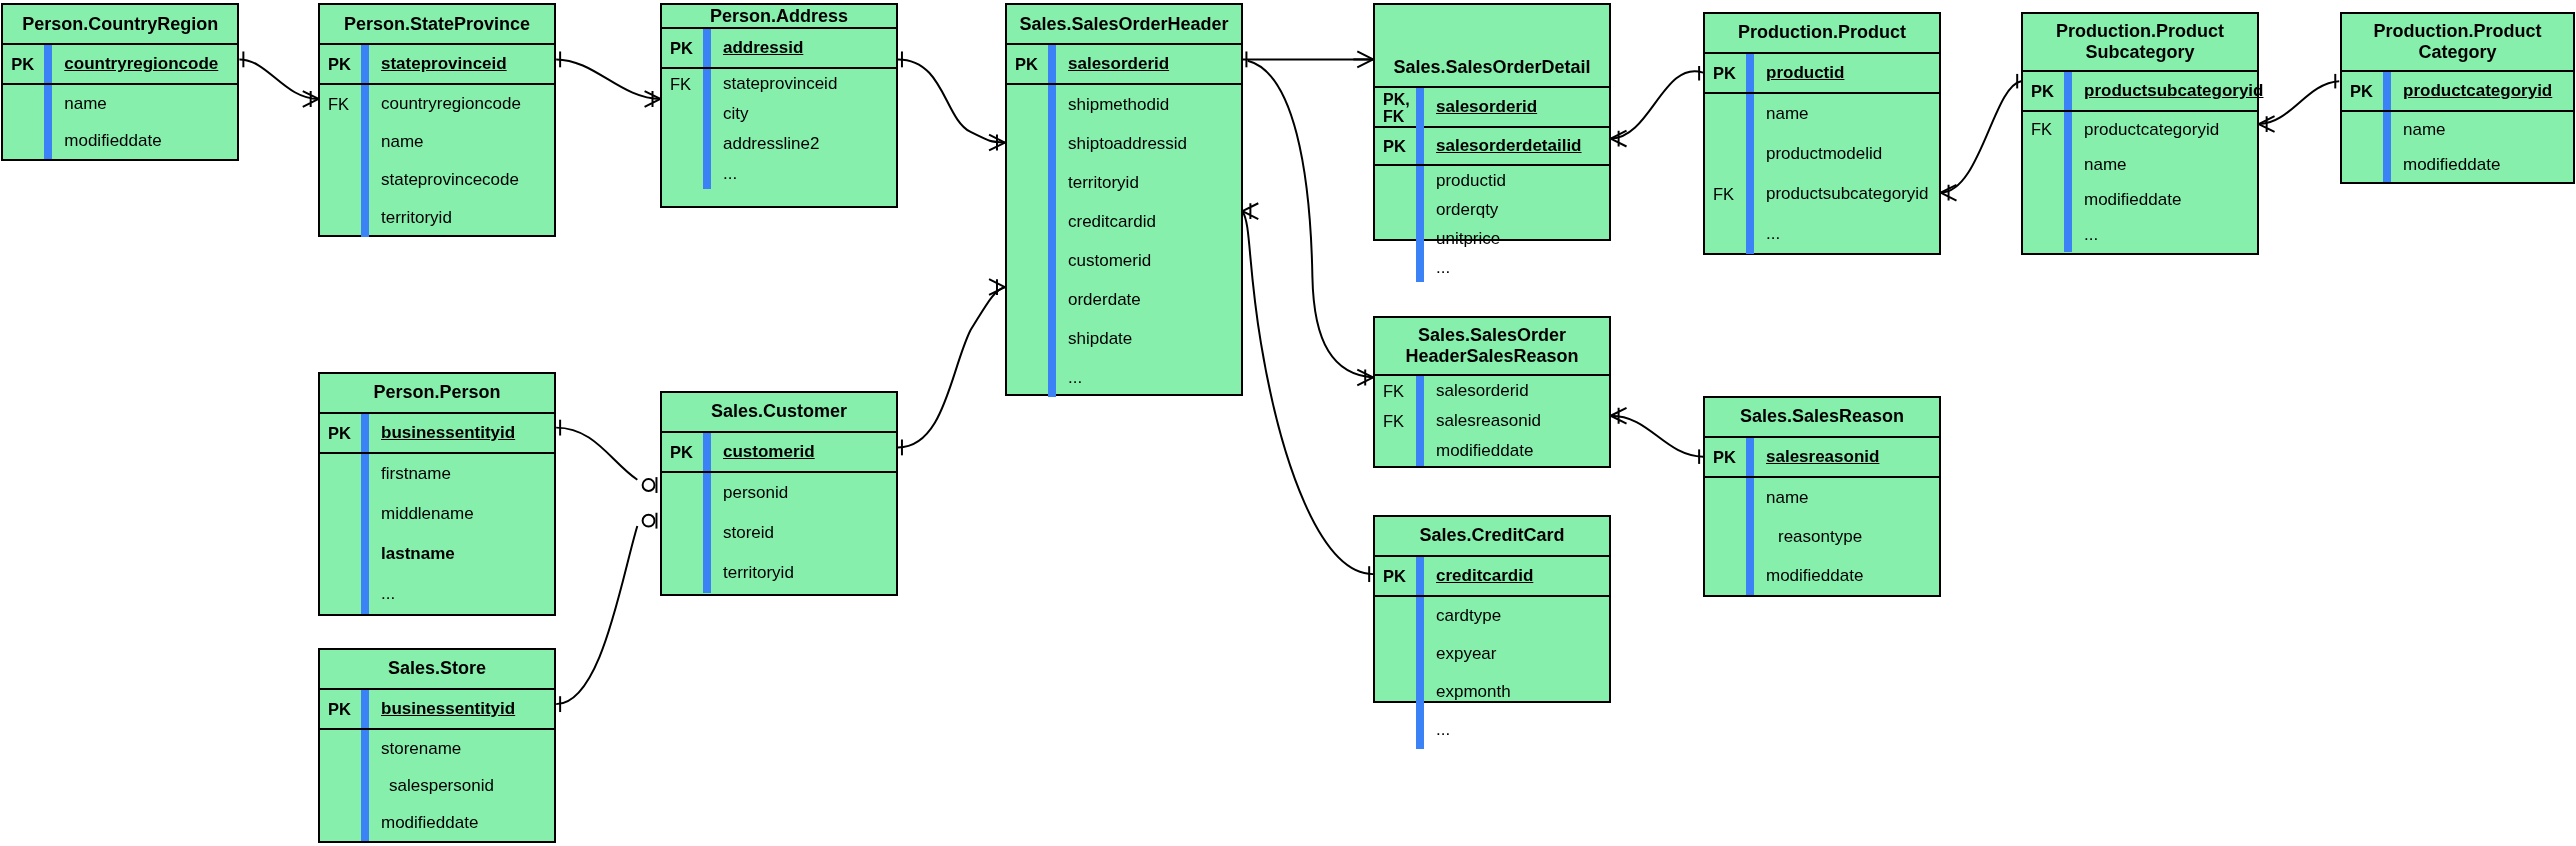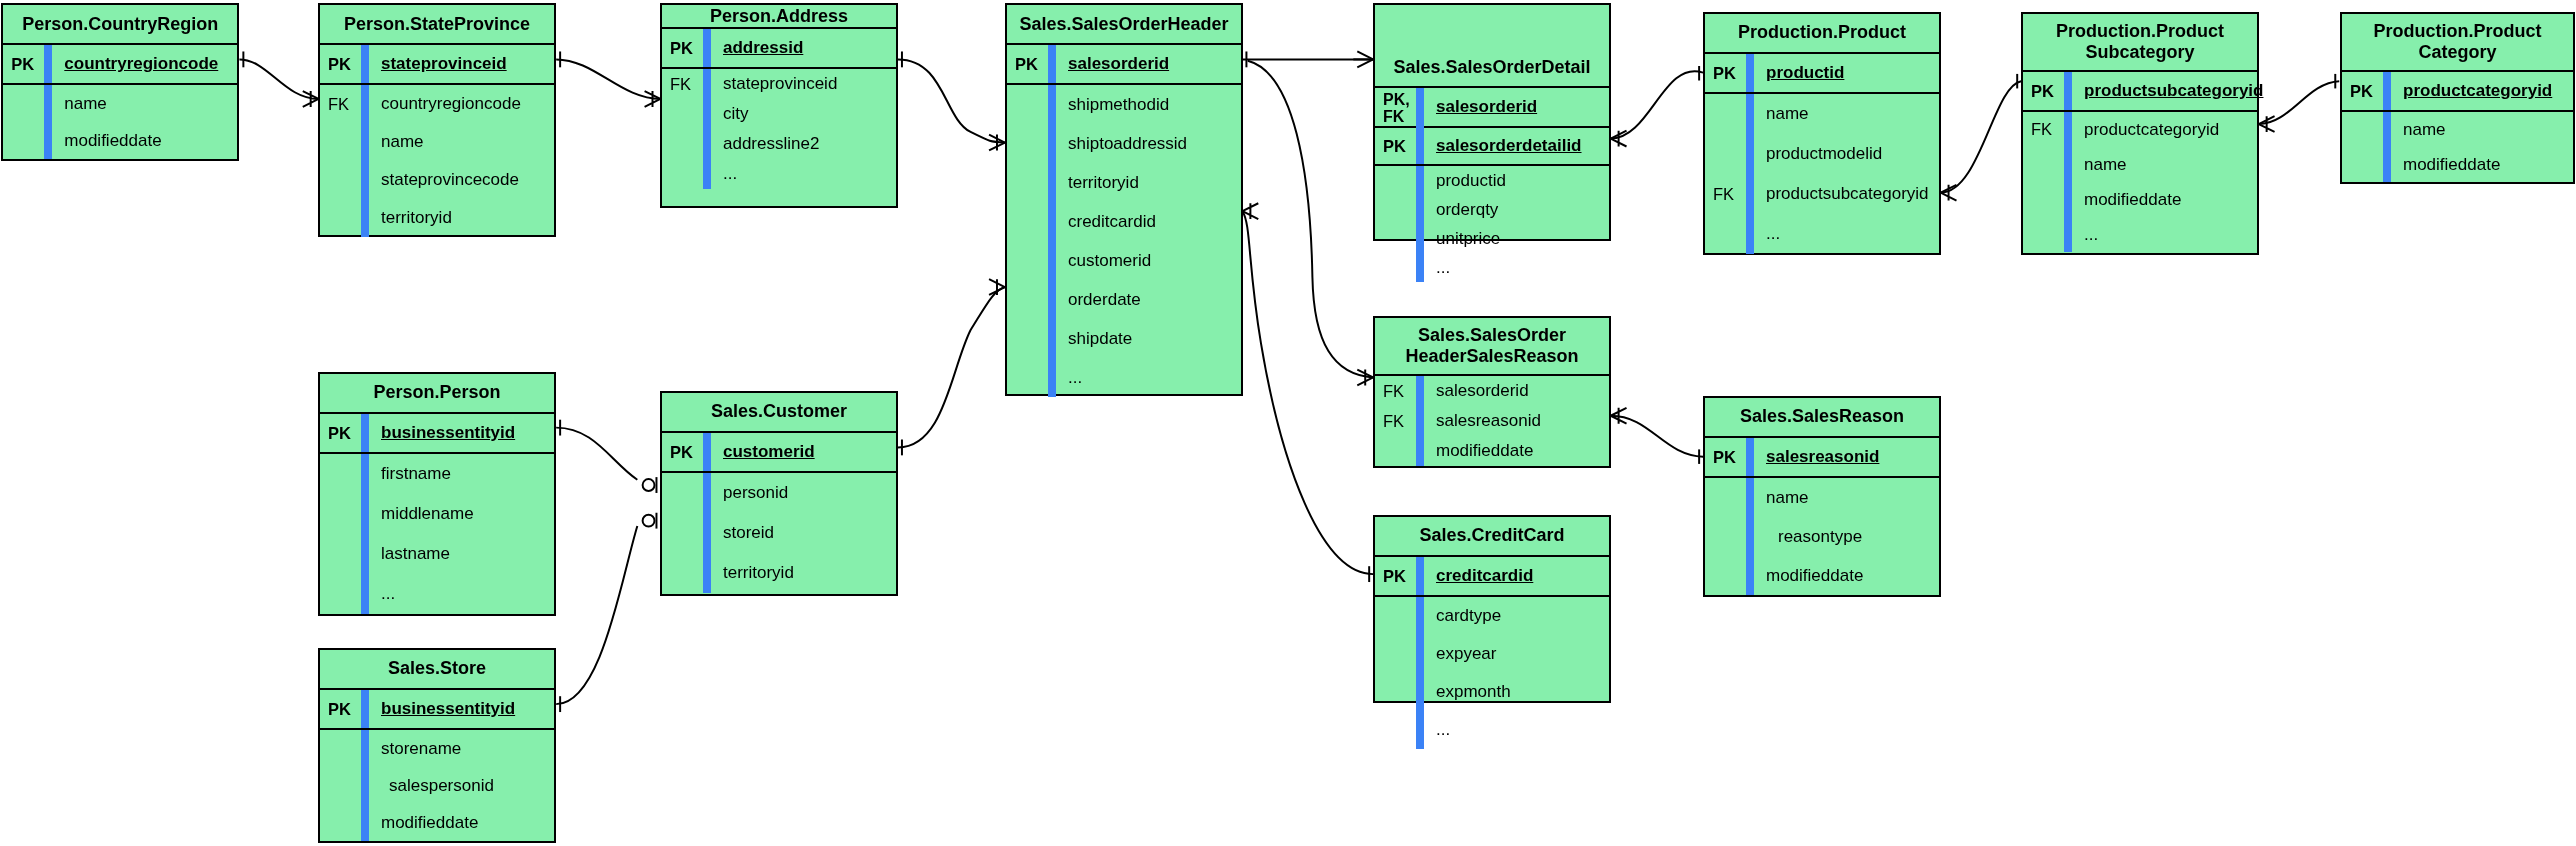--- a/index.html
+++ b/index.html
@@ -372,21 +372,21 @@
       <div class="sec">
         <div class="keycol">
           <div class="krow" style="height: 40px;"></div>
           <div class="krow" style="height: 40px;"></div>
           <div class="krow" style="height: 40px;"></div>
           <div class="krow" style="height: 40px;"></div>
         </div>
         <div class="fieldcol">
           <div class="frow" style="height: 40px;">firstname</div>
           <div class="frow" style="height: 40px;">middlename</div>
-          <div class="frow" style="height: 40px;">lastname</div>
+          <div class="frow" style="height: 40px; font-weight: bold;">lastname</div>
           <div class="frow" style="height: 40px;">...</div>
         </div>
       </div>
     </div>
     <div class="entity" style="left: 660px; top: 391px; width: 238px; height: 205px;">
       <div class="ent-title" style="height: 40px;">
         <div>
           <span>Sales.Customer</span>
         </div>
       </div>

